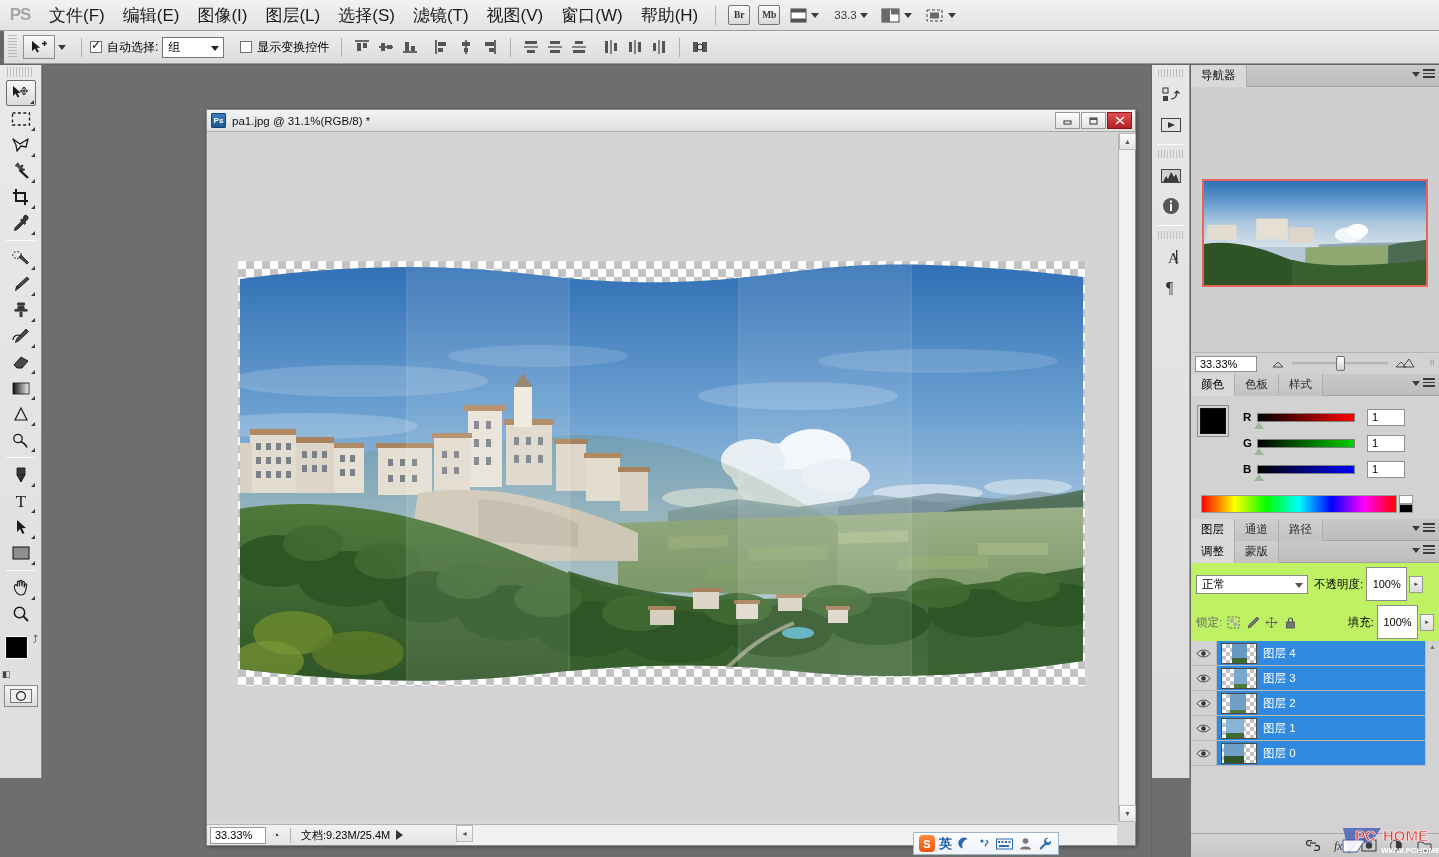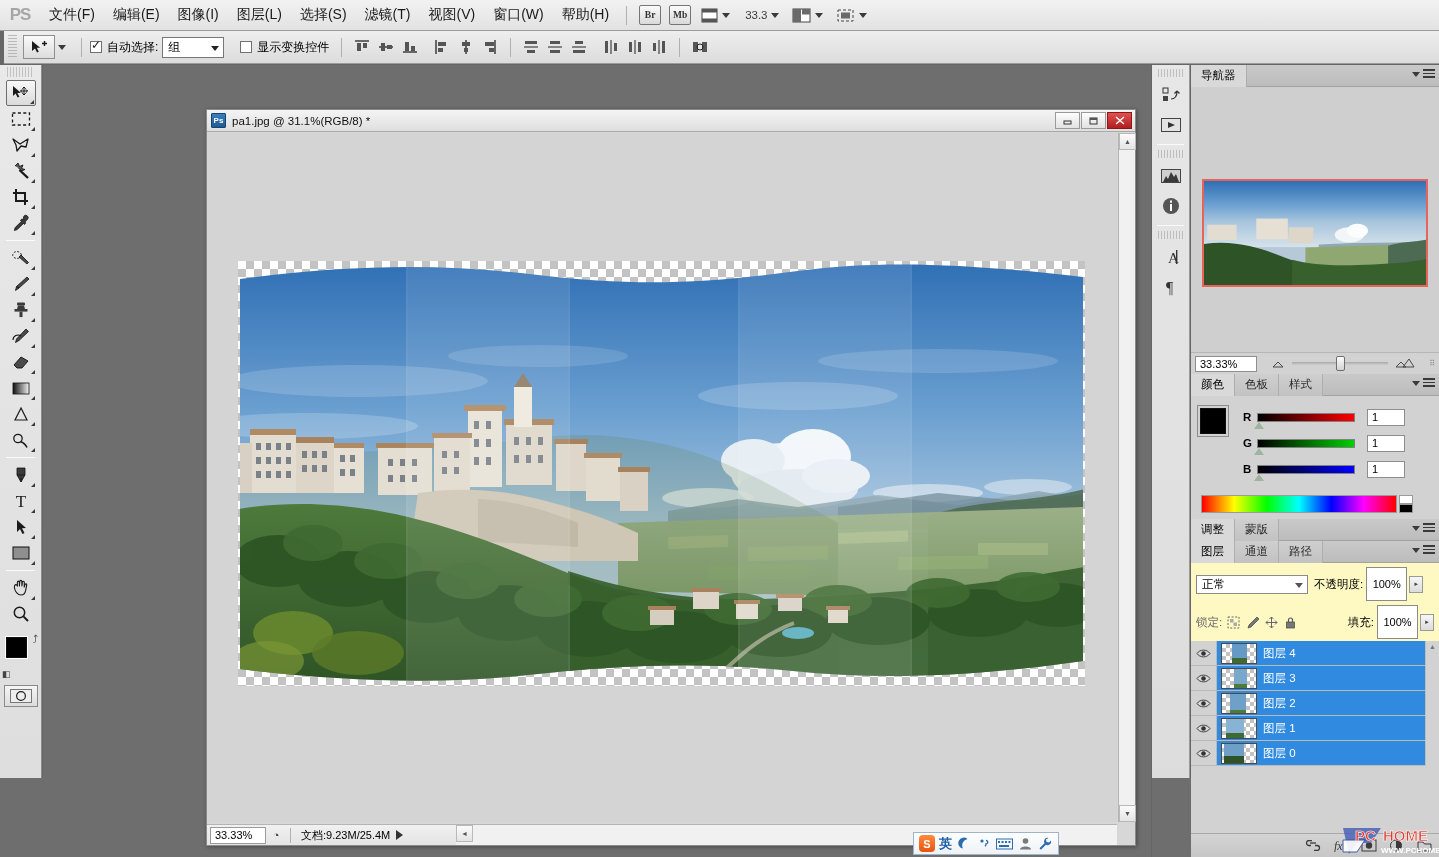--- a/index.html
+++ b/index.html
@@ -17,21 +17,21 @@
     position:absolute; left:0; top:0; width:1439px; height:31px;
     background:linear-gradient(#f2f2f2,#e2e2e2);
     border-bottom:1px solid #9b9b9b;
     display:flex; align-items:center;
   }
   .ps-logo {
     width:40px; text-align:center; font-weight:bold; font-size:17px;
     color:#a6a6a6; letter-spacing:-1px; font-family:"Liberation Sans",sans-serif;
   }
   .menu-item {
-    padding:4px 9px; font-size:14px; color:#1a1a1a; cursor:default; white-space:nowrap;text-align:center;
+    padding:4px 9px; font-size:17px; color:#1a1a1a; cursor:default; white-space:nowrap;text-align:center;
   }
   .mb-right { margin-left:auto; display:flex; align-items:center; height:100%; }
   .tb-sep { width:1px; height:19px; background:#b0b0b0; margin:0 8px; }
   .tb-sep2 { width:2px; height:19px; border-left:1px solid #aaa; border-right:1px solid #fff; margin:0 7px; }
   .sqbtn {
     width:22px; height:20px; border:1px solid #767676; border-radius:2px;
     background:linear-gradient(#fbfbfb,#d9d9d9);
     display:flex; align-items:center; justify-content:center;
     font-size:9.5px; font-weight:bold; color:#333; margin:0 4px; cursor:default;font-family:Liberation Serif, serif;
   }
@@ -222,21 +222,21 @@
   .sl-label { width:14px; font-size:11.5px; font-weight:bold; }
   .sl-bar { width:98px; height:9px; position:relative; border:1px solid #808080;}
   .sl-knob { position:absolute; left:-4px; top:8px; width:0;height:0;
      border-left:5px solid transparent;border-right:5px solid transparent;border-bottom:7px solid #9db59d;}
   .sl-val { width:38px;height:17px;background:#fff;border:1px solid #8e8e8e;margin-left:12px;
     font-size:11px; display:flex; align-items:center; padding-left:4px;}
   .spectrum { position:absolute; left:10px; bottom:6px; width:196px; height:18px;
     background:linear-gradient(90deg,#f00,#ff0,#0f0,#0ff,#00f,#f0f,#f00); border:1px solid #9a9a9a;}
 
   
-  .lay-ctrl { background:#fef9c3; padding:4px 5px 2px; }
+  .lay-ctrl { background:#bef264; padding:4px 5px 2px; }
   .lay-row1 { display:flex; align-items:center; margin-bottom:4px; }
   .blend {
     width:112px;height:19px;background:#fff;border:1px solid #8b8b8b;
     display:flex;align-items:center;padding-left:5px;font-size:11.5px;position:relative;cursor:default;
   }
   .blend .ar { position:absolute;right:4px;top:7px;width:0;height:0;
     border-left:4px solid transparent;border-right:4px solid transparent;border-top:5px solid #555;}
   .lbl { font-size:11.5px; margin:0 3px 0 6px; }
   .numf { width:41px;height:34px;background:#fff;border:1px solid #8b8b8b;font-size:11px;
     display:flex;align-items:center;justify-content:center;}
@@ -1051,36 +1051,36 @@
         </div>
         <div class="sl-val">1</div>
       </div>
 
       <div class="spectrum"></div>
       <div style="position:absolute;left:208px;bottom:15px;width:14px;height:9px;background:#fff;border:1px solid #9a9a9a"></div>
       <div style="position:absolute;left:208px;bottom:6px;width:14px;height:9px;background:#000;border:1px solid #9a9a9a"></div>
     </div>
 
     <div class="ptabs">
-      <div class="ptab sel">调整</div>
-      <div class="ptab">蒙版</div>
+      <div class="ptab sel">图层</div>
+      <div class="ptab">通道</div>
+      <div class="ptab">路径</div>
       <div class="pmenu">
         <span class="tri"></span>
           <span class="bars">
             <i></i>
             <i></i>
             <i></i>
           </span>
       </div>
     </div>
 
     <div class="ptabs">
-      <div class="ptab sel">图层</div>
-      <div class="ptab">通道</div>
-      <div class="ptab">路径</div>
+      <div class="ptab sel">调整</div>
+      <div class="ptab">蒙版</div>
       <div class="pmenu">
         <span class="tri"></span>
           <span class="bars">
             <i></i>
             <i></i>
             <i></i>
           </span>
       </div>
     </div>
 

